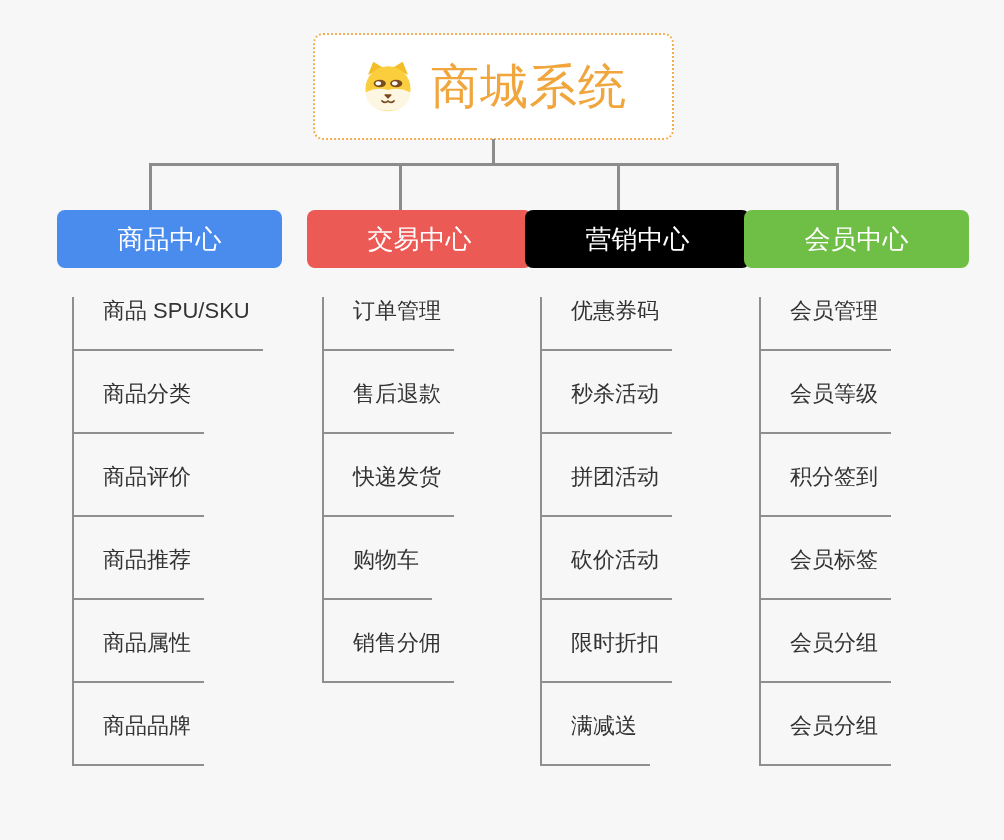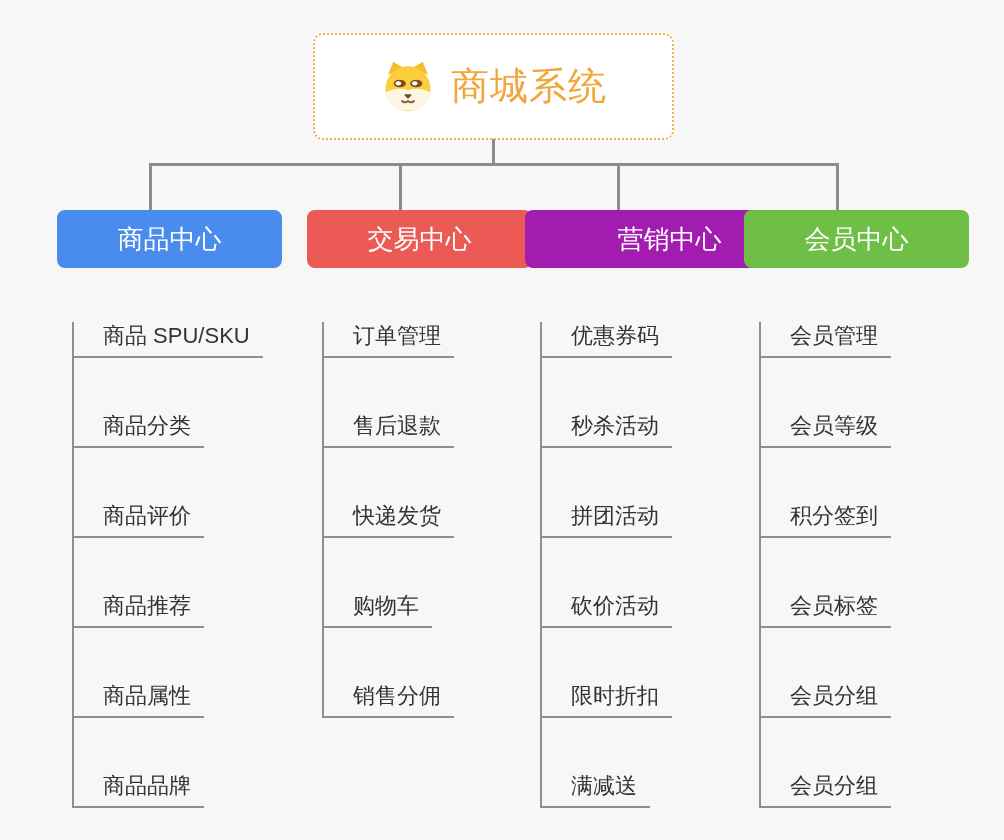--- a/index.html
+++ b/index.html
@@ -19,21 +19,21 @@
     position:absolute;left:313px;top:33px;
     width:361px;height:107px;
     background:#ffffff;
     border:2px dotted #f2ae4e;
     border-radius:10px;
     box-sizing:border-box;
     display:flex;align-items:center;justify-content:center;
     gap:15px;
   }
   .root-title{
-    font-size:38px;
+    font-size:48px;
     font-weight:500;
     color:#f0a63c;
     letter-spacing:1px;
     white-space:nowrap;
   }
   .dog{width:56px;height:52px;display:inline-flex;}
 
   
   .line{position:absolute;background:#8c8c8c;}
   .stem{left:492px;top:139px;width:3px;height:26px;}
@@ -63,22 +63,22 @@
   .children{
     margin:0 0 0 15px;
     padding:0;
     list-style:none;
     border-left:2.5px solid #8f8f8f;
     width:max-content;
   }
   .children li{
     width:max-content;
     border-bottom:2.5px solid #8f8f8f;
-    padding:0 13px 6px 29px;
-    margin-top:54px;
+    padding:0 13px 24px 29px;
+    margin-top:29px;
     font-size:22px;
     line-height:28px;
     color:#333333;
     white-space:nowrap;
   }
 </style>
 </head>
 <body>
 
 <div class="canvas">
@@ -125,21 +125,21 @@
     <ul class="children">
       <li>订单管理</li>
       <li>售后退款</li>
       <li>快递发货</li>
       <li>购物车</li>
       <li>销售分佣</li>
     </ul>
   </div>
 
   <div class="branch col-2">
-    <div class="branch-node" style="background: #a21caf; padding-left: 32px;">营销中心</div>
+    <div class="branch-node" style="background: #000000;">营销中心</div>
     <ul class="children">
       <li>优惠券码</li>
       <li>秒杀活动</li>
       <li>拼团活动</li>
       <li>砍价活动</li>
       <li>限时折扣</li>
       <li>满减送</li>
     </ul>
   </div>
 

